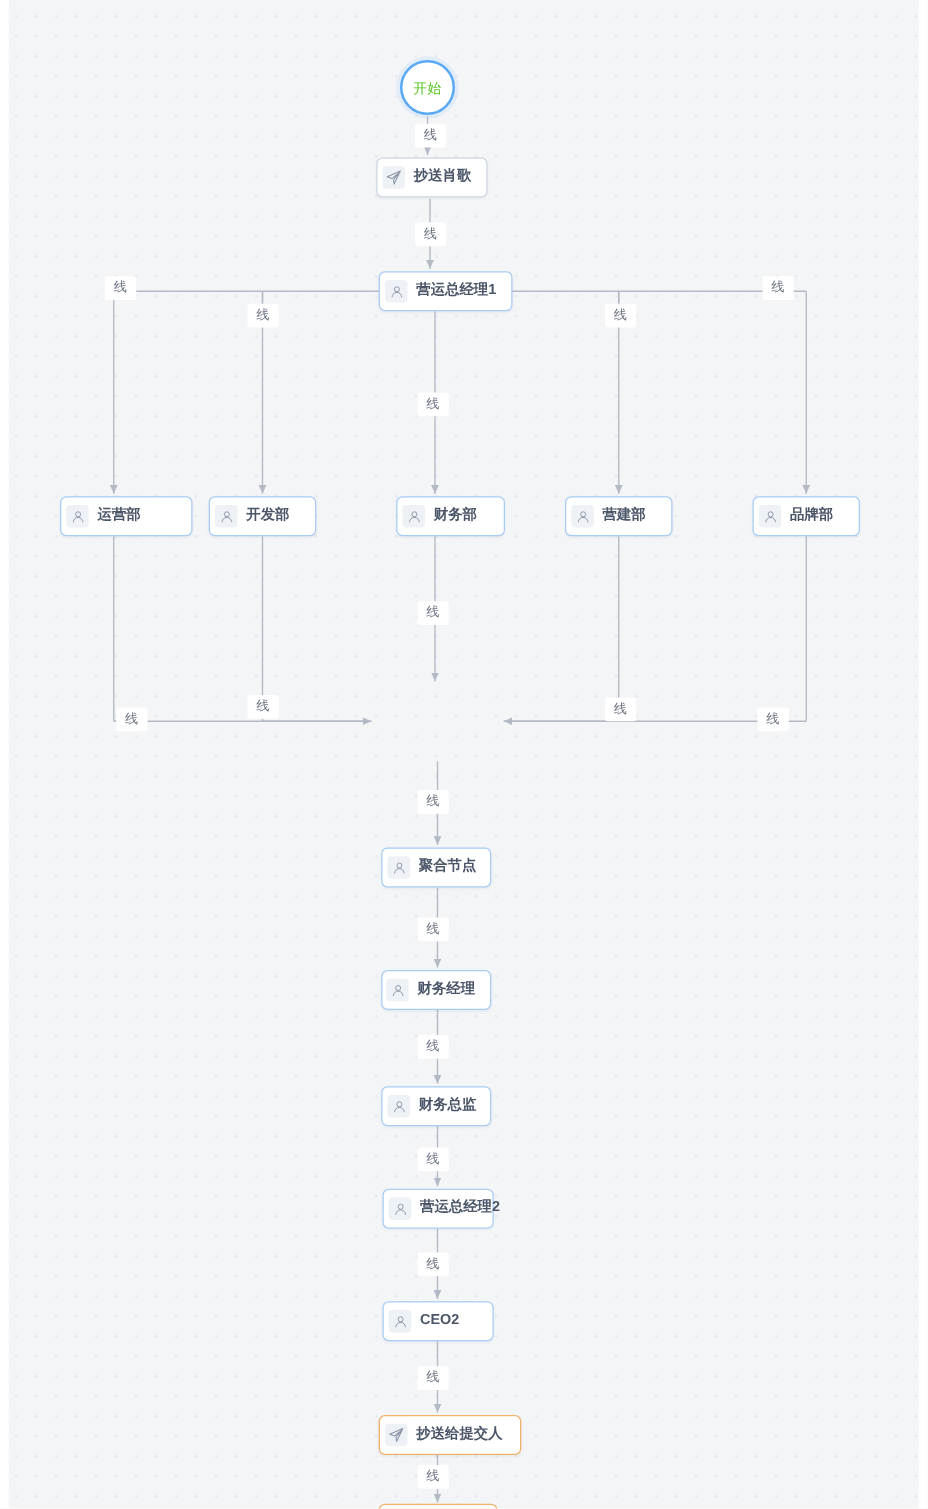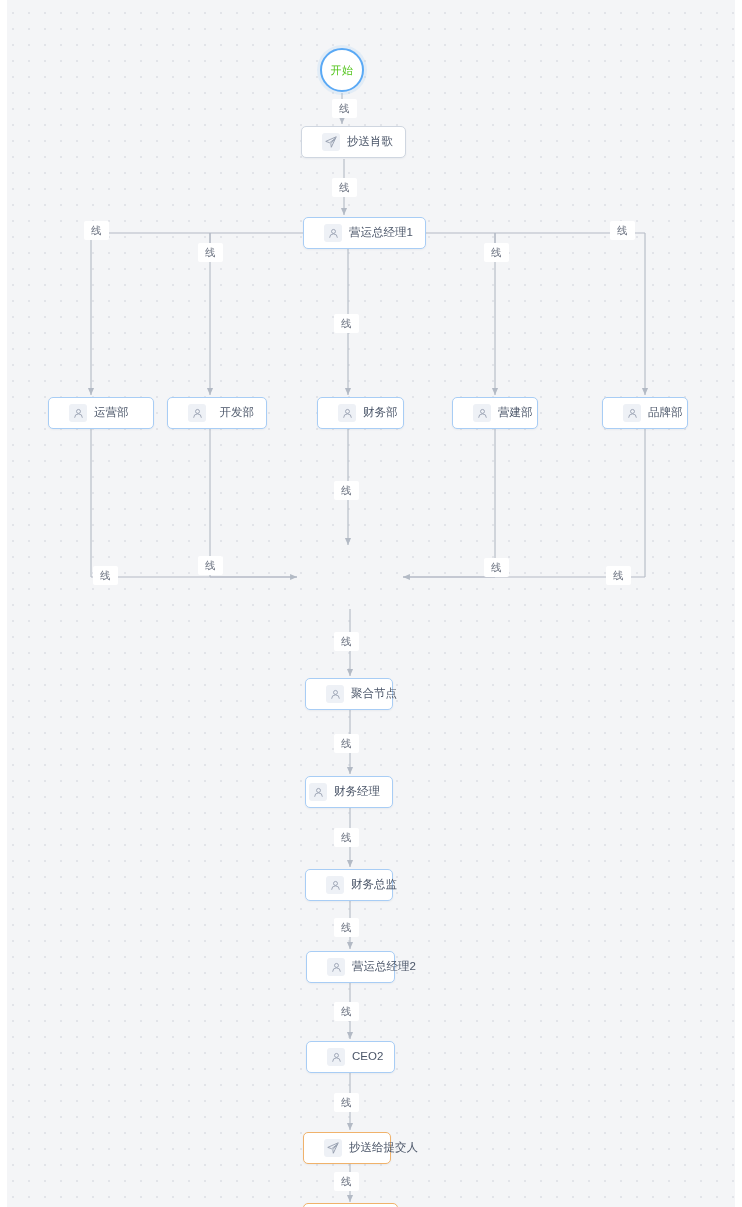--- a/index.html
+++ b/index.html
@@ -52,23 +52,24 @@
     font-size: 11px; color: #52c41a; letter-spacing: .5px;
   }
 
   
   .box-node {
     height: 32px;
     border-radius: 5px;
     background: #ffffff;
     border: 1px solid #a8cdf5;
     display: flex; align-items: center;
-    padding: 0 12px 0 20px;
+    padding: 0 12px 0 4px;
     box-shadow: 0 1px 2px rgba(20,40,80,0.05);
     white-space: nowrap;
+    font-weight: bold;
   }
   .box-node.cc { border-color: #cfd6e0; }
   .box-node.cc-warn { border-color: #f0b26b; }
 
   .node-ic {
     width: 18px; height: 18px;
     border-radius: 3px;
     background: #eef1f6;
     display: flex; align-items: center; justify-content: center;
     margin-right: 7px;
@@ -197,21 +198,21 @@
         <svg width="11" height="11" viewBox="0 0 16 16">
             <circle cx="8" cy="5" r="2.9" fill="none" stroke="#8a94a6" stroke-width="1.1"></circle>
             <path d="M2.4 14.2 a5.6 5.6 0 0 1 11.2 0" fill="none" stroke="#8a94a6" stroke-width="1.1"></path>
           </svg>
       </span>
       <span class="node-label">运营部</span>
     </div>
   </div>
 
   <div class="node" style="left:167px;top:397px;">
-    <div class="box-node" style="width:100px;justify-content:space-between;">
+    <div class="box-node" style="width:86px;">
       <span class="node-ic">
         <svg width="11" height="11" viewBox="0 0 16 16">
             <circle cx="8" cy="5" r="2.9" fill="none" stroke="#8a94a6" stroke-width="1.1"></circle>
             <path d="M2.4 14.2 a5.6 5.6 0 0 1 11.2 0" fill="none" stroke="#8a94a6" stroke-width="1.1"></path>
           </svg>
       </span>
       <span class="node-label">开发部</span>
     </div>
   </div>
 
@@ -306,21 +307,21 @@
         <svg width="11" height="11" viewBox="0 0 16 16">
             <circle cx="8" cy="5" r="2.9" fill="none" stroke="#8a94a6" stroke-width="1.1"></circle>
             <path d="M2.4 14.2 a5.6 5.6 0 0 1 11.2 0" fill="none" stroke="#8a94a6" stroke-width="1.1"></path>
           </svg>
       </span>
       <span class="node-label">CEO2</span>
     </div>
   </div>
 
   <div class="node" style="left:303px;top:1132px;">
-    <div class="box-node cc-warn" style="width:88px;">
+    <div class="box-node cc-warn" style="width:114px;">
       <span class="node-ic">
         <svg width="12" height="12" viewBox="0 0 16 16">
             <path d="M15 1 L1 7.2 L6.2 9 L13.6 3.2 L7.8 10.2 L8.4 15 Z" fill="none" stroke="#8a94a6" stroke-width="1.1" stroke-linejoin="round"></path>
           </svg>
       </span>
       <span class="node-label">抄送给提交人</span>
     </div>
   </div>
 
   <div class="node" style="left:303px;top:1203px;">

